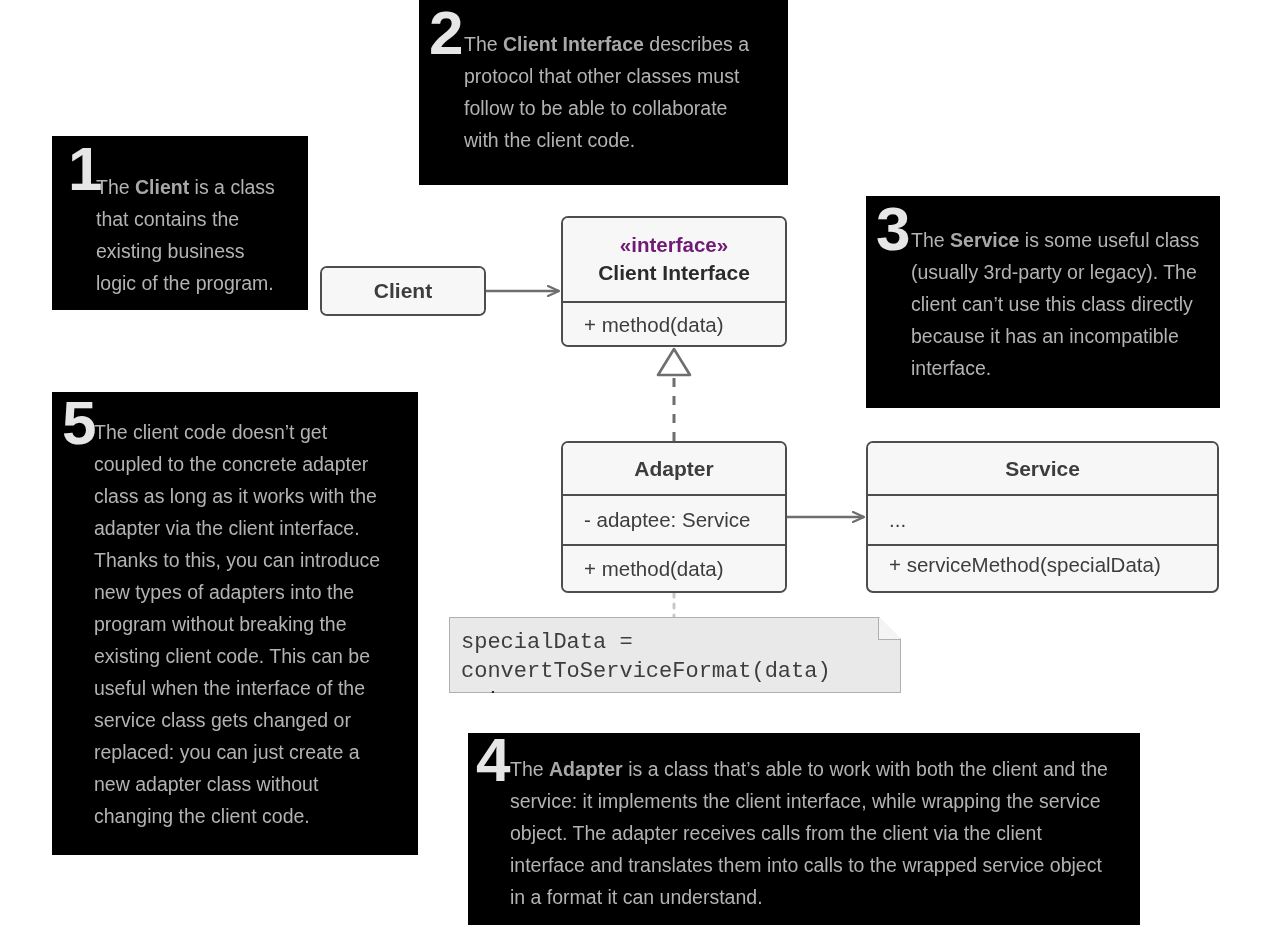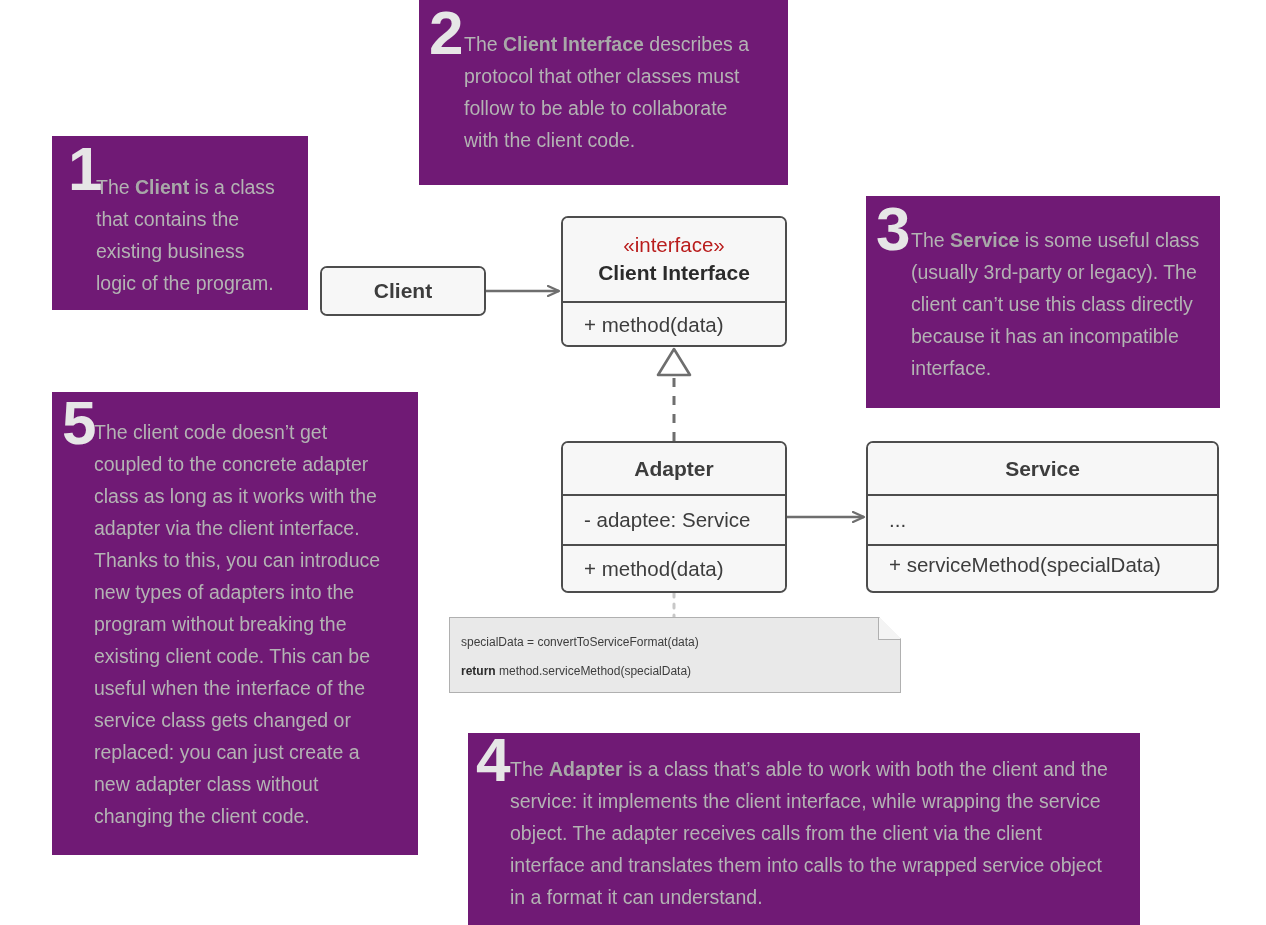--- a/index.html
+++ b/index.html
@@ -14,21 +14,21 @@
     position: relative;
     width: 1266px;
     height: 925px;
     overflow: hidden;
     background: #ffffff;
   }
 
   
   .note {
     position: absolute;
-    background: #701a75;
+    background: #000000;
     box-sizing: border-box;
     color: #b3b3b3;
     line-height: 32px;
     font-size: 19.5px;
   }
   .note .num {
     position: absolute;
     left: -14px;
     top: -8px;
     font-size: 62px;
@@ -86,23 +86,23 @@
     background: #f7f7f7;
   }
   .uml .row + .row {
     border-top: 2.5px solid #4d4d4d;
   }
   .row.center { justify-content: center; }
   .row.left   { justify-content: flex-start; padding-left: 21px; }
   .row.title  { font-weight: bold; font-size: 21px; }
   .row.stereo { flex-direction: column; justify-content: center; }
   .row.stereo .st {
-    font-weight: normal;
+    font-weight: bold;
     font-size: 20.5px;
-    color: #b91c1c;
+    color: #701a75;
     line-height: 27px;
   }
   .row.stereo .nm {
     font-weight: bold;
     font-size: 21px;
     color: #2b2b2b;
     line-height: 30px;
   }
 
   
@@ -130,24 +130,25 @@
   #codenote {
     position: absolute;
     left: 449px;
     top: 617px;
     width: 452px;
     height: 76px;
     box-sizing: border-box;
     background: #e9e9e9;
     border: 1.5px solid #b0b0b0;
     padding: 10px 0 0 11px;
-    font-size: 12px;
+    font-size: 22px;
     line-height: 29px;
     color: #3d3d3d;
     clip-path: polygon(0 0, calc(100% - 22px) 0, 100% 22px, 100% 100%, 0 100%);
+    font-family: Liberation Mono, monospace;
   }
   #codenote b { font-weight: bold; color: #2b2b2b; text-align: right; }
   #codenote .fold {
     position: absolute;
     right: 0;
     top: 0;
     width: 22px;
     height: 22px;
     background: #f4f4f4;
     border-left: 1.5px solid #b0b0b0;

